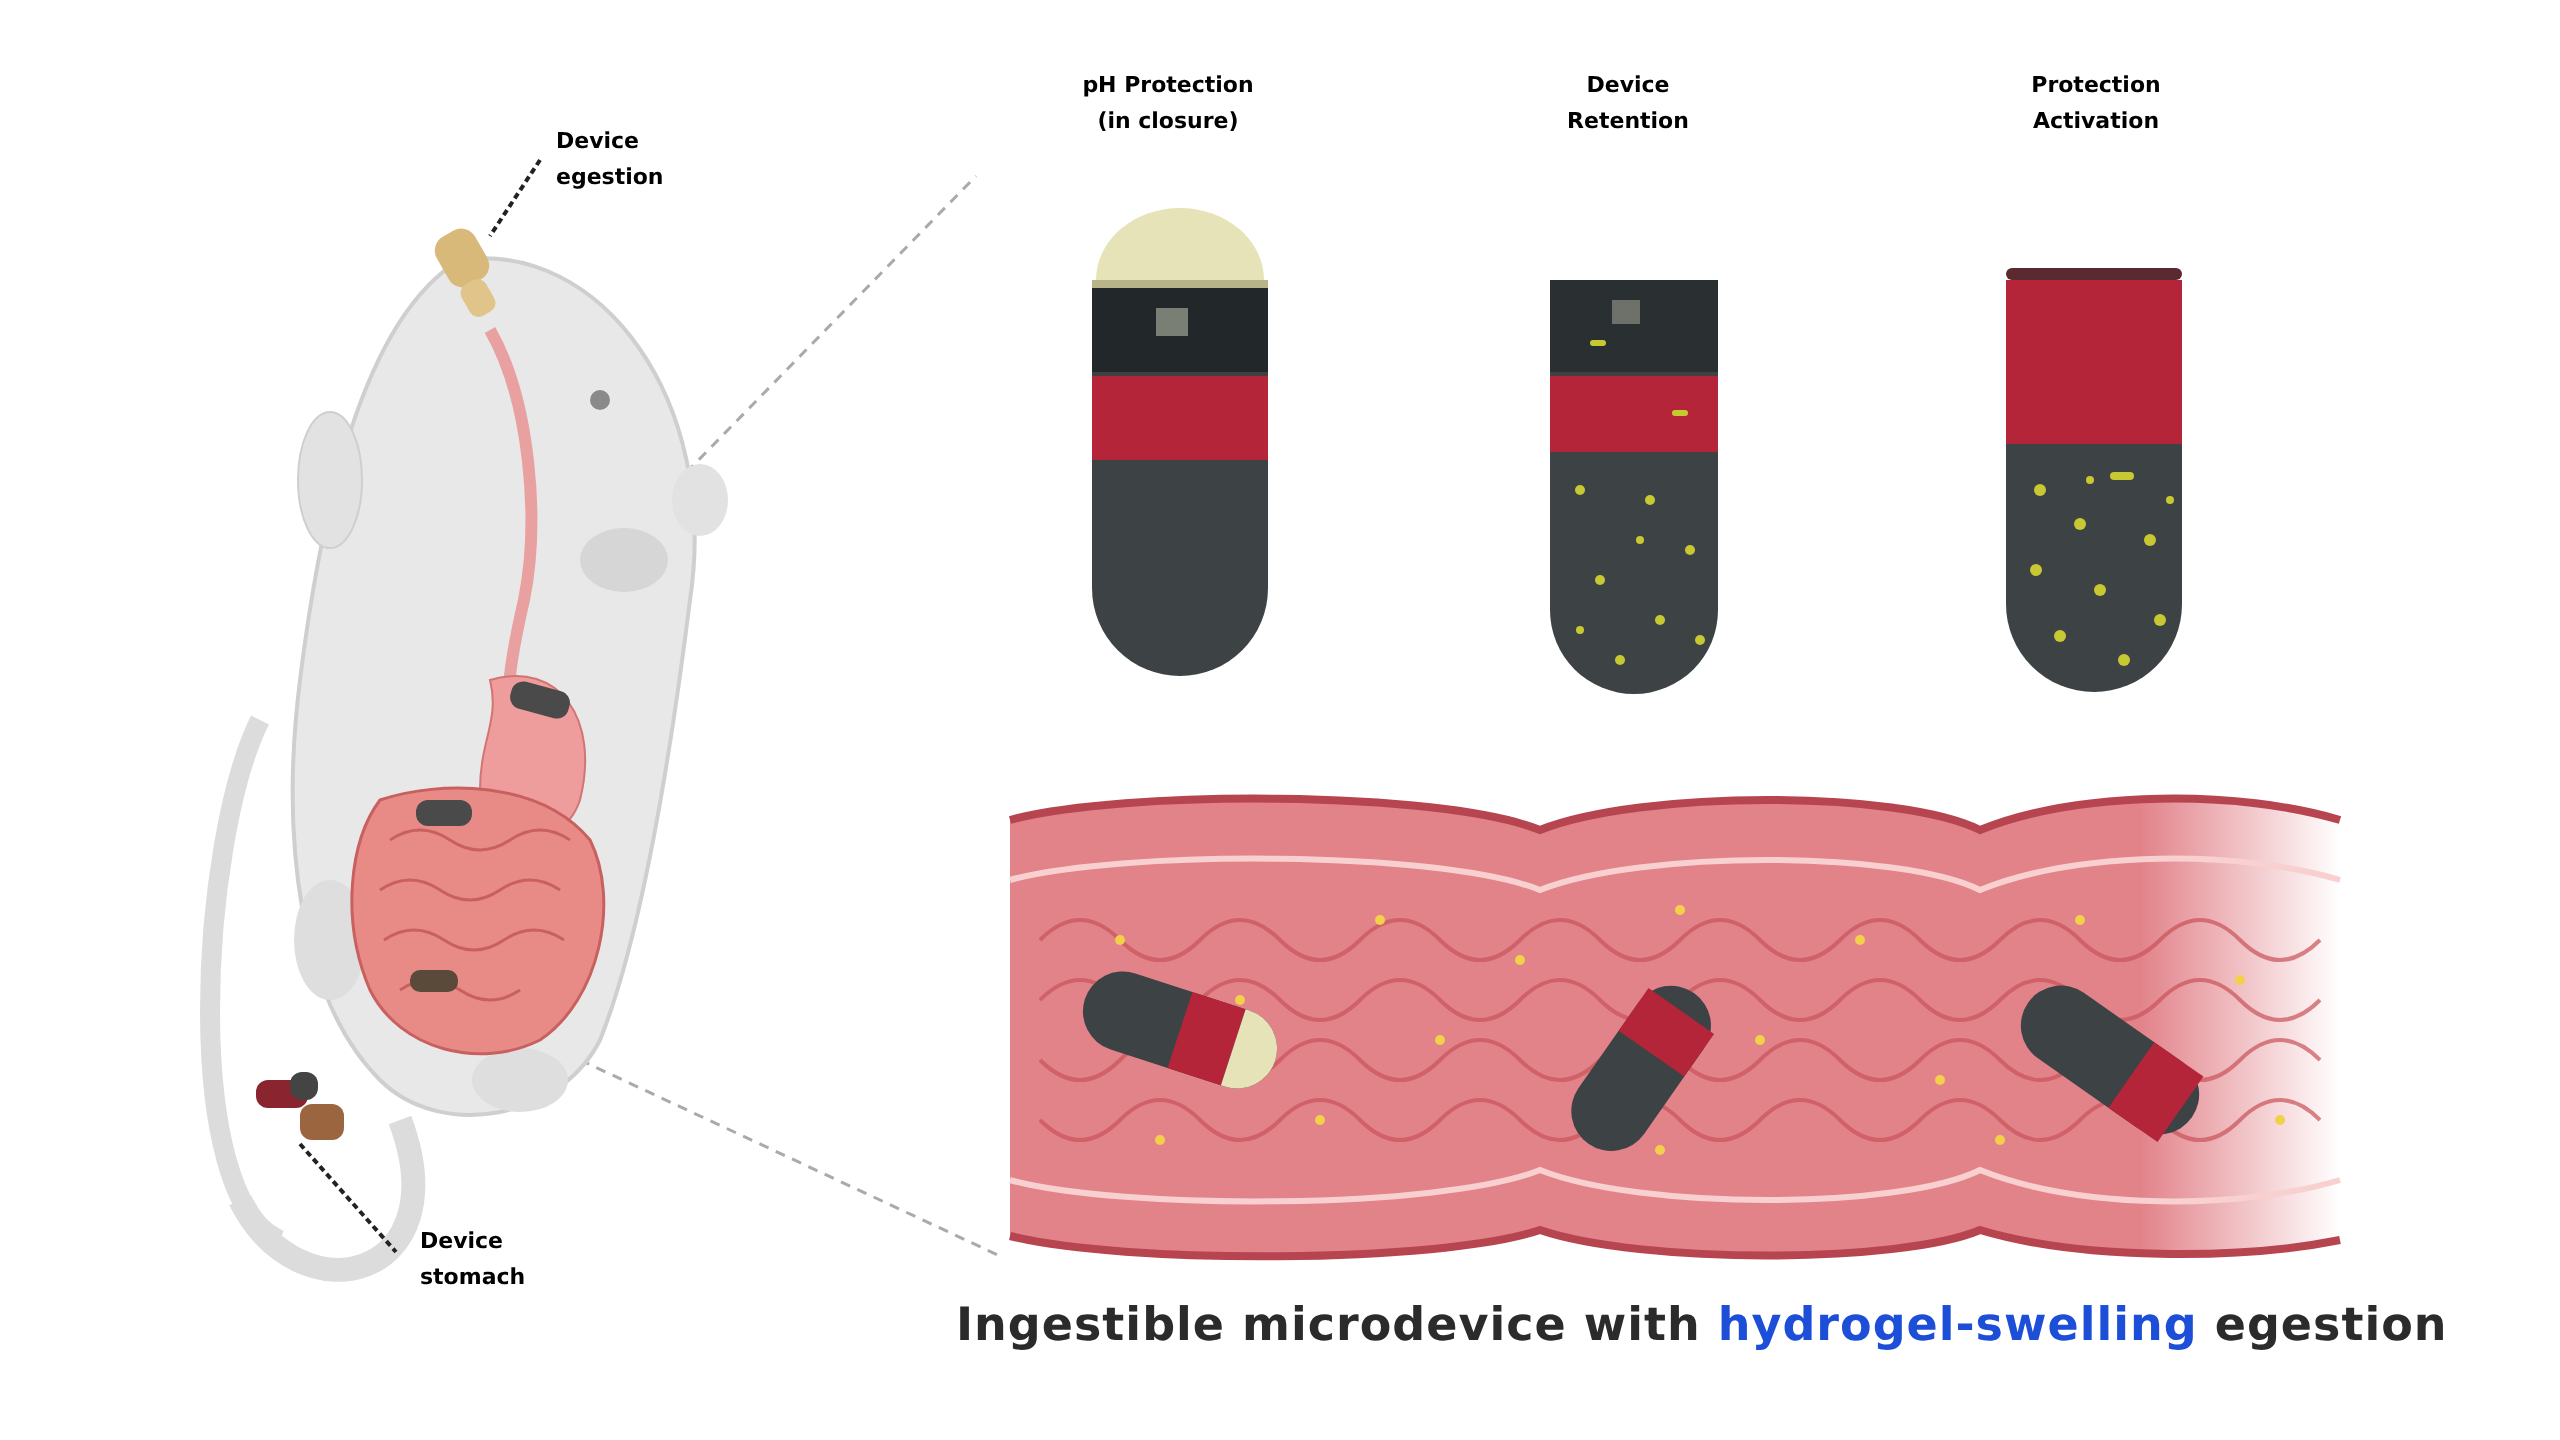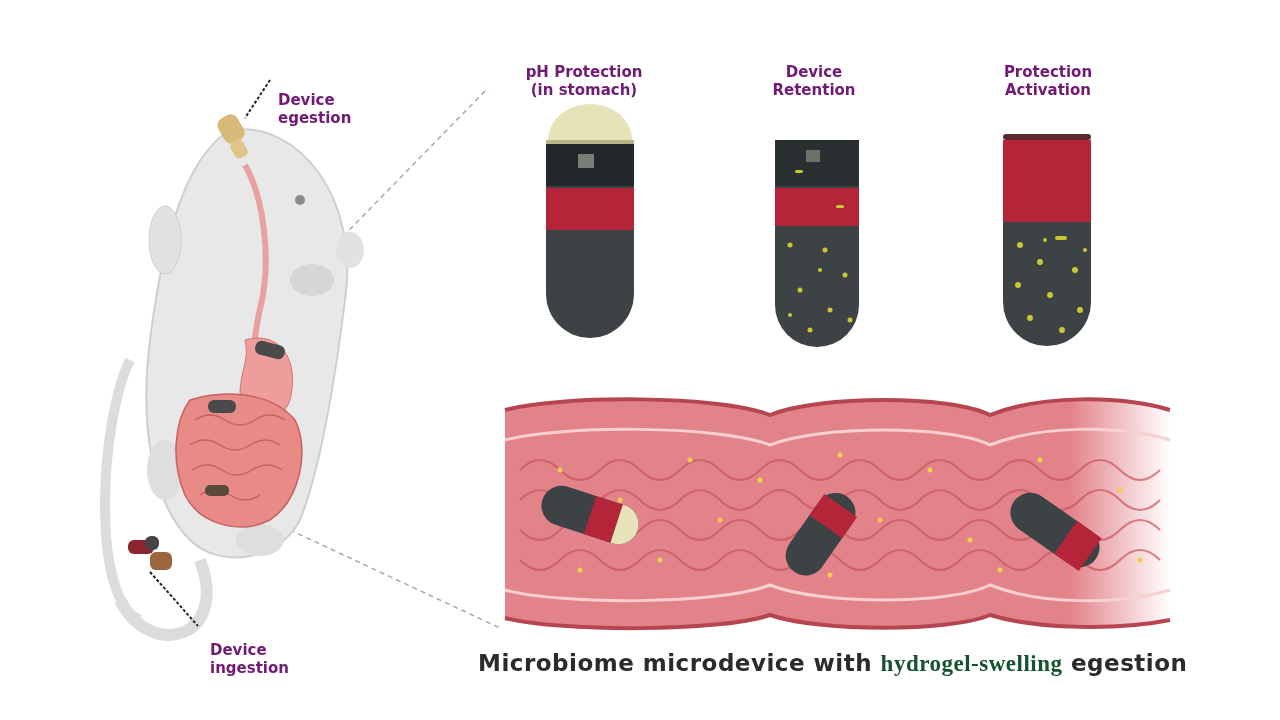--- a/index.html
+++ b/index.html
@@ -1,22 +1,22 @@
 <!DOCTYPE html>
 <html><head>
 <meta charset="utf-8">
 <style>
   html,body{margin:0;padding:0;background:#ffffff;}
   body{width:1280px;height:720px;position:relative;overflow:hidden;font-family:"DejaVu Sans",sans-serif;}
-  .lbl{position:absolute;font-weight:bold;color:#701a75;font-size:15px;line-height:18px;text-align:center;margin-top:29px;}
+  .lbl{position:absolute;font-weight:bold;color:#000000;font-size:11px;line-height:18px;text-align:center;}
   .lbl-left{text-align:left;}
   .panel{position:absolute;border-radius:14px;}
   svg{position:absolute;left:0;top:0;}
   .caption{position:absolute;left:478px;top:650px;font-weight:bold;font-size:23px;color:#2b2b2b;letter-spacing:0.5px;white-space:nowrap;}
-  .caption .hl{color:#14532d;font-family:Liberation Serif, serif;}
+  .caption .hl{color:#1d4ed8;}
 </style>
 </head>
 <body>
 
 <svg width="1280" height="720" viewBox="0 0 1280 720">
 
   <line x1="318" y1="262" x2="488" y2="88" stroke="#aaa" stroke-width="1.5" stroke-dasharray="5,4"></line>
   <line x1="290" y1="530" x2="500" y2="628" stroke="#aaa" stroke-width="1.5" stroke-dasharray="5,4"></line>
 
   <g>
@@ -157,33 +157,33 @@
 <div class="panel" style="left:714px;top:82px;width:200px;height:298px;background:#f7f8e8;z-index:-1;"></div>
 <div class="panel" style="left:950px;top:82px;width:196px;height:298px;background:#f2f4e0;z-index:-1;"></div>
 
 <div class="lbl lbl-left" style="left:278px;top:62px;">
   <div>Device</div>
   <div>egestion</div>
 </div>
 
 <div class="lbl lbl-left" style="left:210px;top:612px;">
   <div>Device</div>
-  <div>ingestion</div>
+  <div>stomach</div>
 </div>
 
 <div class="lbl" style="left:494px;top:34px;width:180px;">
   <div>pH Protection</div>
-  <div>(in stomach)</div>
+  <div>(in closure)</div>
 </div>
 
 <div class="lbl" style="left:728px;top:34px;width:172px;">
   <div>Device</div>
   <div>Retention</div>
 </div>
 
 <div class="lbl" style="left:962px;top:34px;width:172px;">
   <div>Protection</div>
   <div>Activation</div>
 </div>
 
 <div class="caption">
-  <span>Microbiome microdevice with </span><span class="hl">hydrogel-swelling</span><span> egestion</span>
+  <span>Ingestible microdevice with </span><span class="hl">hydrogel-swelling</span><span> egestion</span>
 </div>
 
 </body></html>

